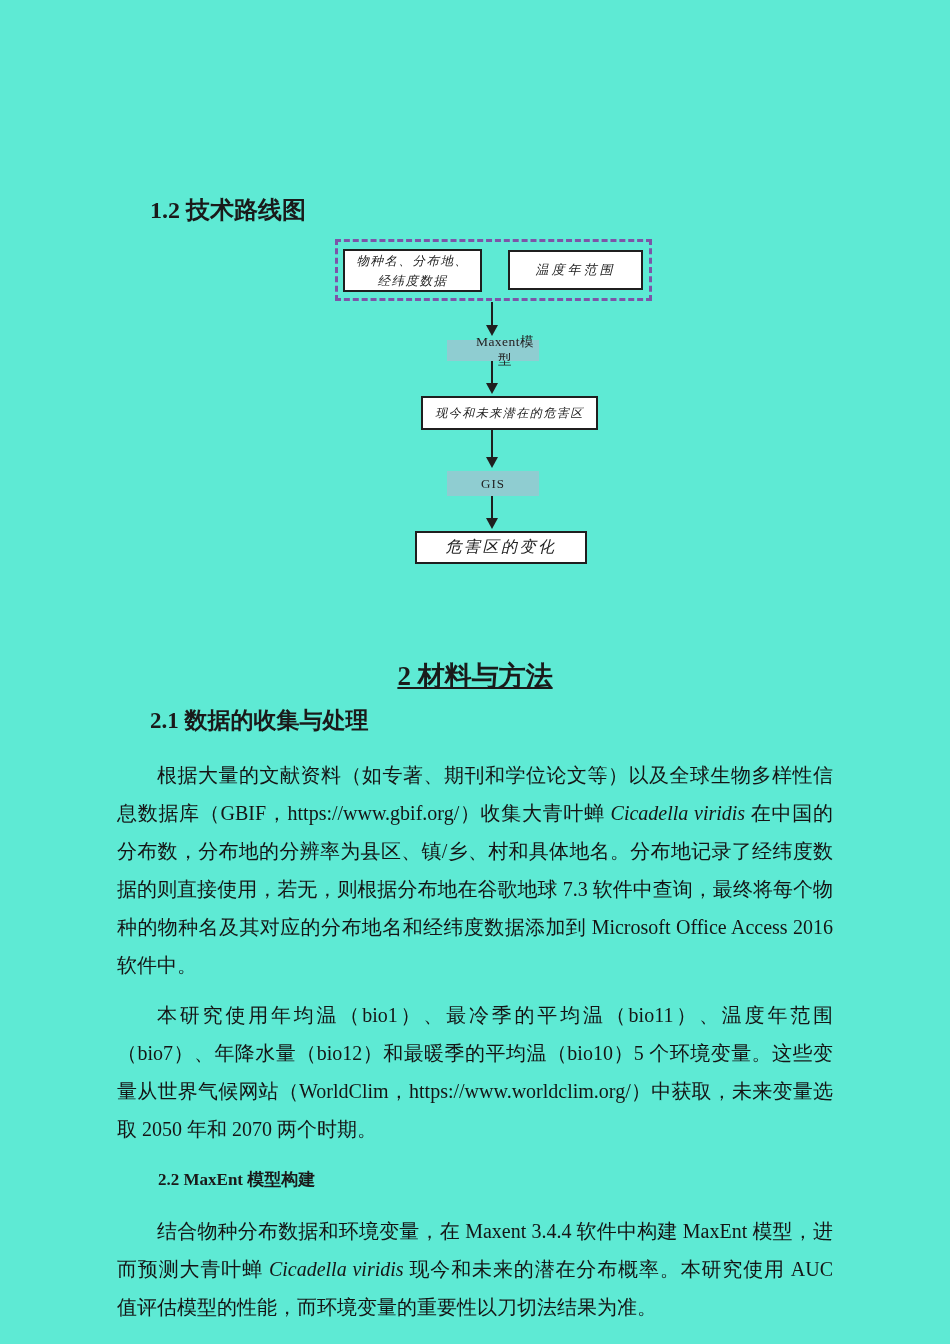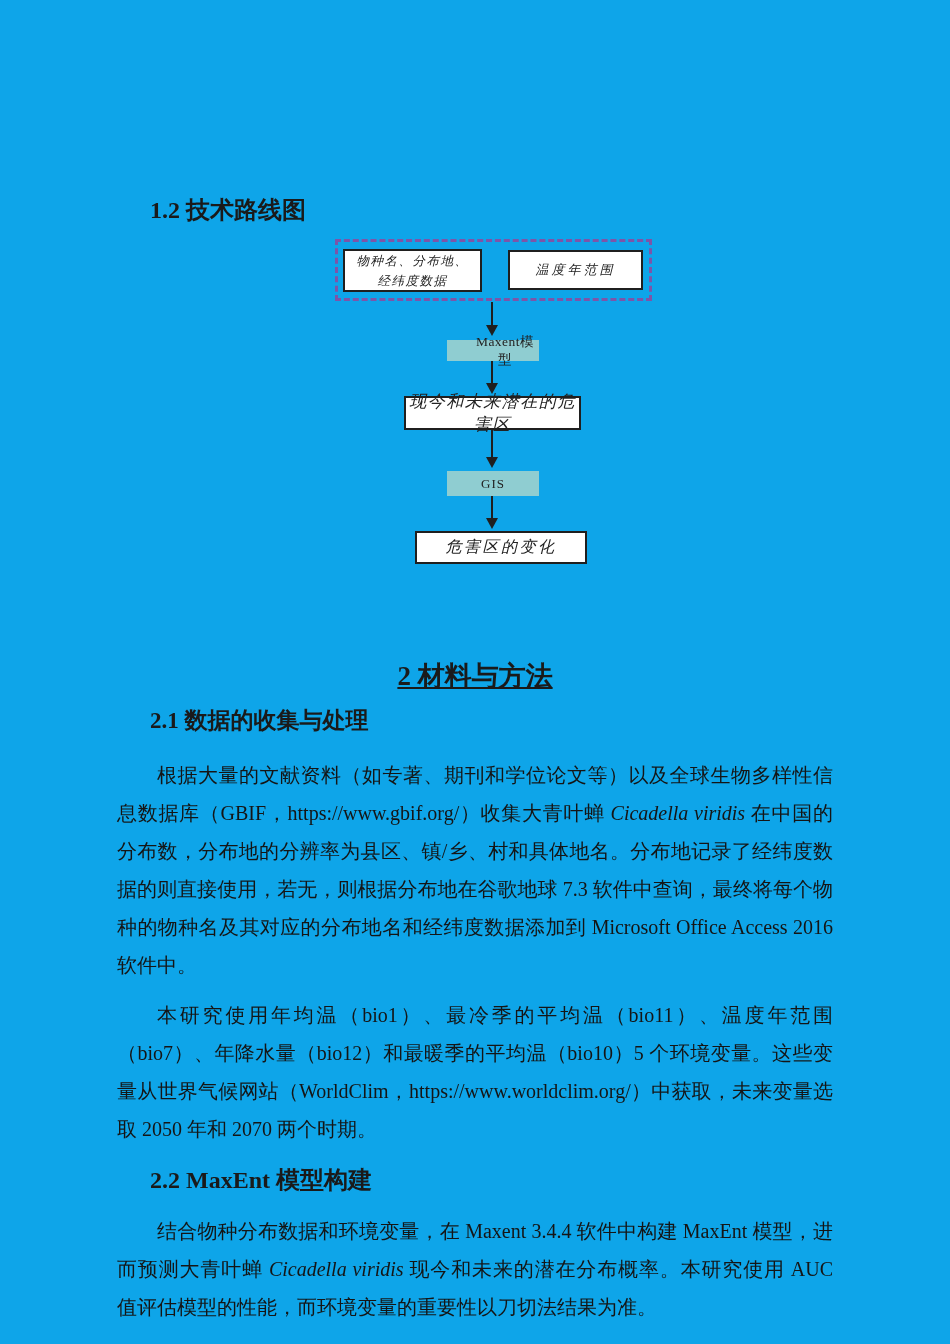--- a/index.html
+++ b/index.html
@@ -1,20 +1,20 @@
 <!DOCTYPE html>
 <html style="--accent-purple: #7d55a8; --accent-teal: #8fcdd1; --line-color: #1f1f1f;"><head>
 <meta charset="utf-8">
 <style>
   html, body { margin: 0; padding: 0; background: #ffffff; }
   .page {
     position: relative;
     width: 950px;
     height: 1344px;
-    background: #0ea5e9;
+    background: #5eead4;
     font-family: "Liberation Serif", "DejaVu Serif", serif;
     color: #1a1a1a;
     overflow: hidden;
   }
   * { box-sizing: border-box; }
 
   
   .h12 {
     position: absolute; left: 150px; top: 195px;
     font-size: 24px; font-weight: bold; line-height: 1.25;
@@ -34,22 +34,22 @@
   }
   .textflow p {
     margin: 12px;
     font-size: 20px;
     line-height: 38px;
     text-align: justify;
     text-indent: 40px;
     color: #151515;
   }
   .h22 {
-    margin: 0;
-    font-size: 24px; font-weight: bold;
+    margin: 8px;
+    font-size: 17px; font-weight: bold;
     line-height: 40px;
     text-indent: 45px;
   }
 
   
   .flowchart { position: absolute; left: 0; top: 0; width: 926px; height: 620px; }
 
   .dashed-box {
     position: absolute; left: 335px; top: 239px; width: 317px; height: 62px;
     border: 3px dashed var(--accent-purple, #7d55a8);
@@ -67,21 +67,21 @@
     font-style: italic;
   }
   .node.teal {
     background: var(--accent-teal, #8fcdd1);
     border: none;
     font-style: normal;
   }
   .node-species   { left: 343px; top: 249px; width: 139px; height: 43px; font-size: 12.5px; line-height: 1.6; letter-spacing: 1.5px; white-space: pre-line; }
   .node-bioclim   { left: 508px; top: 250px; width: 135px; height: 40px; font-size: 13px; letter-spacing: 3px; }
   .node-maxent    { left: 447px; top: 340px; width: 92px;  height: 21px; font-size: 13.5px; letter-spacing: 0.5px; padding-left: 24px; }
-  .node-hazard    { left: 404px; top: 396px; width: 177px; height: 34px; font-size: 17px; letter-spacing: 1.5px; }
+  .node-hazard    { left: 421px; top: 396px; width: 177px; height: 34px; font-size: 12px; letter-spacing: 1.5px; }
   .node-gis       { left: 447px; top: 471px; width: 92px;  height: 25px; font-size: 13px; letter-spacing: 1px; }
   .node-change    { left: 415px; top: 531px; width: 172px; height: 33px; font-size: 16px; letter-spacing: 2.5px; }
 
   .vline {
     position: absolute; width: 2px; background: var(--line-color, #1f1f1f);
   }
   .ahead {
     position: absolute; width: 0; height: 0;
     border-left: 6px solid transparent;
     border-right: 6px solid transparent;

